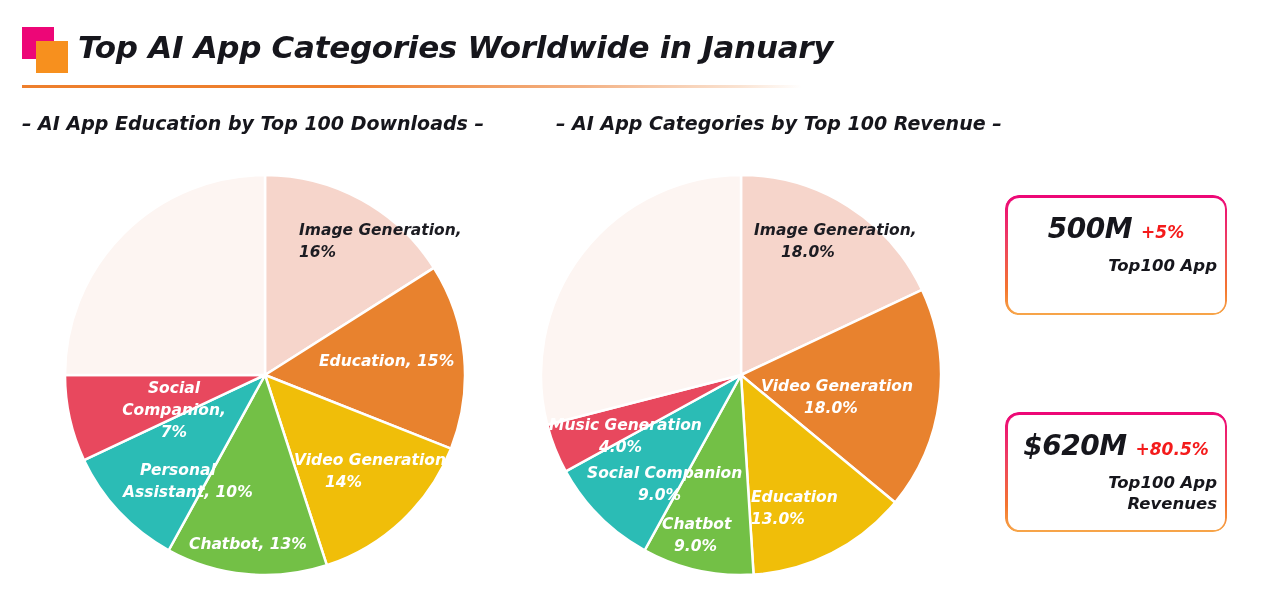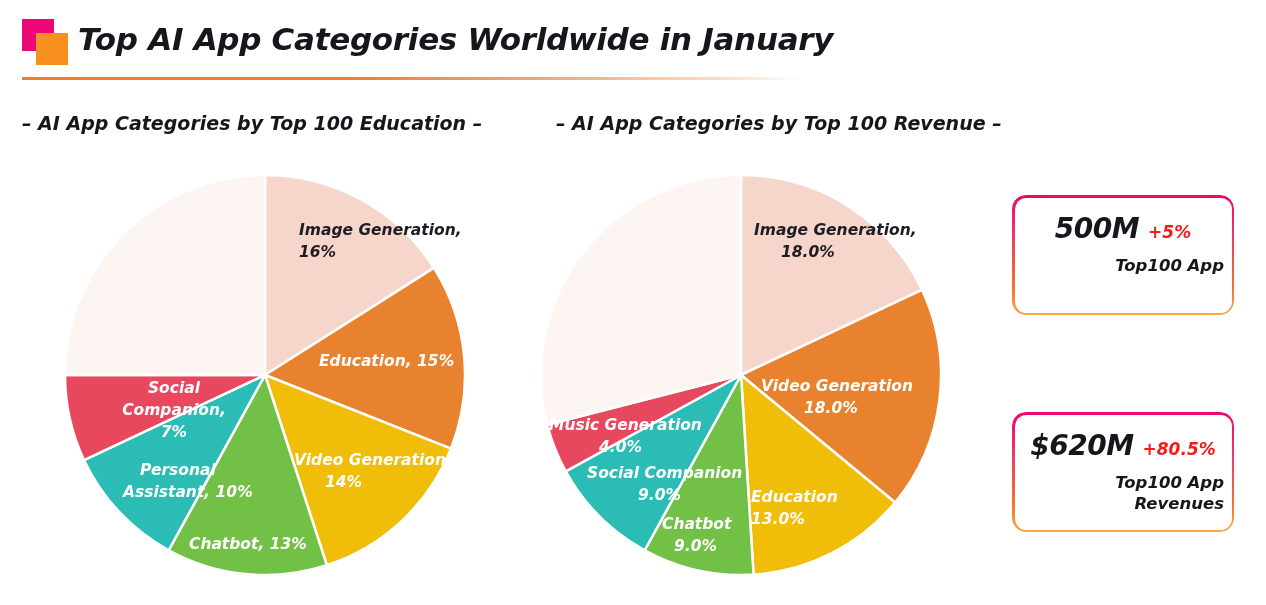--- a/index.html
+++ b/index.html
@@ -8,21 +8,21 @@
   }
   body {
     width: 1266px; height: 605px;
     position: relative;
     overflow: hidden;
     font-family: "DejaVu Sans", "Liberation Sans", sans-serif;
     color: #1c1c22;
   }
 
   
-  #header { position: absolute; left: 0; top: 1px; width: 1266px; height: 92px; }
+  #header { position: absolute; left: 0; top: 9px; width: 1266px; height: 92px; }
 
   #logo-mark { position: absolute; left: 22px; top: 18px; width: 48px; height: 48px; }
   #logo-pink {
     position: absolute; left: 0; top: 0;
     width: 32px; height: 32px;
     background: #ED0677;
   }
   #logo-orange {
     position: absolute; left: 14px; top: 14px;
     width: 32px; height: 32px;
@@ -75,21 +75,20 @@
 
   
   .stat-card {
     position: absolute;
     width: 222px;
     height: 120px;
     border-radius: 23px;
     background: #ffffff;
     box-sizing: border-box;
     padding: 16px;
-    margin-left: 7px;
   }
   .stat-card::before {
     content: "";
     position: absolute;
     inset: 0;
     border-radius: 14px;
     padding: 2.5px;
     background: linear-gradient(to bottom, #ED0677 0%, #EE3D63 38%, #F4762F 78%, #F7A64A 100%);
     -webkit-mask: linear-gradient(#000 0 0) content-box, linear-gradient(#000 0 0);
     -webkit-mask-composite: xor;
@@ -140,21 +139,21 @@
   <div id="logo-mark">
     <div id="logo-pink"></div>
     <div id="logo-orange"></div>
   </div>
 
   <div id="page-title">Top AI App Categories Worldwide in January</div>
 
   <div id="title-rule"></div>
 </div>
 
-<div id="caption-downloads" class="section-caption">– AI App Categories by Top 100 Education –</div>
+<div id="caption-downloads" class="section-caption">– AI App Education by Top 100 Downloads –</div>
 
 <div id="caption-revenue" class="section-caption">– AI App Categories by Top 100 Revenue –</div>
 
 <div id="pie-downloads" class="pie-wrap">
   <svg class="pie-svg" viewBox="0 0 404 404">
     <g>
 
       <path fill="#F6D5CB" stroke="#ffffff" stroke-width="2.5" d="M 202 202 L 202.00 2.00 A 200 200 0 0 1 370.87 94.83 Z"></path>
 
       <path fill="#E8822E" stroke="#ffffff" stroke-width="2.5" d="M 202 202 L 370.87 94.83 A 200 200 0 0 1 387.96 275.62 Z"></path>

